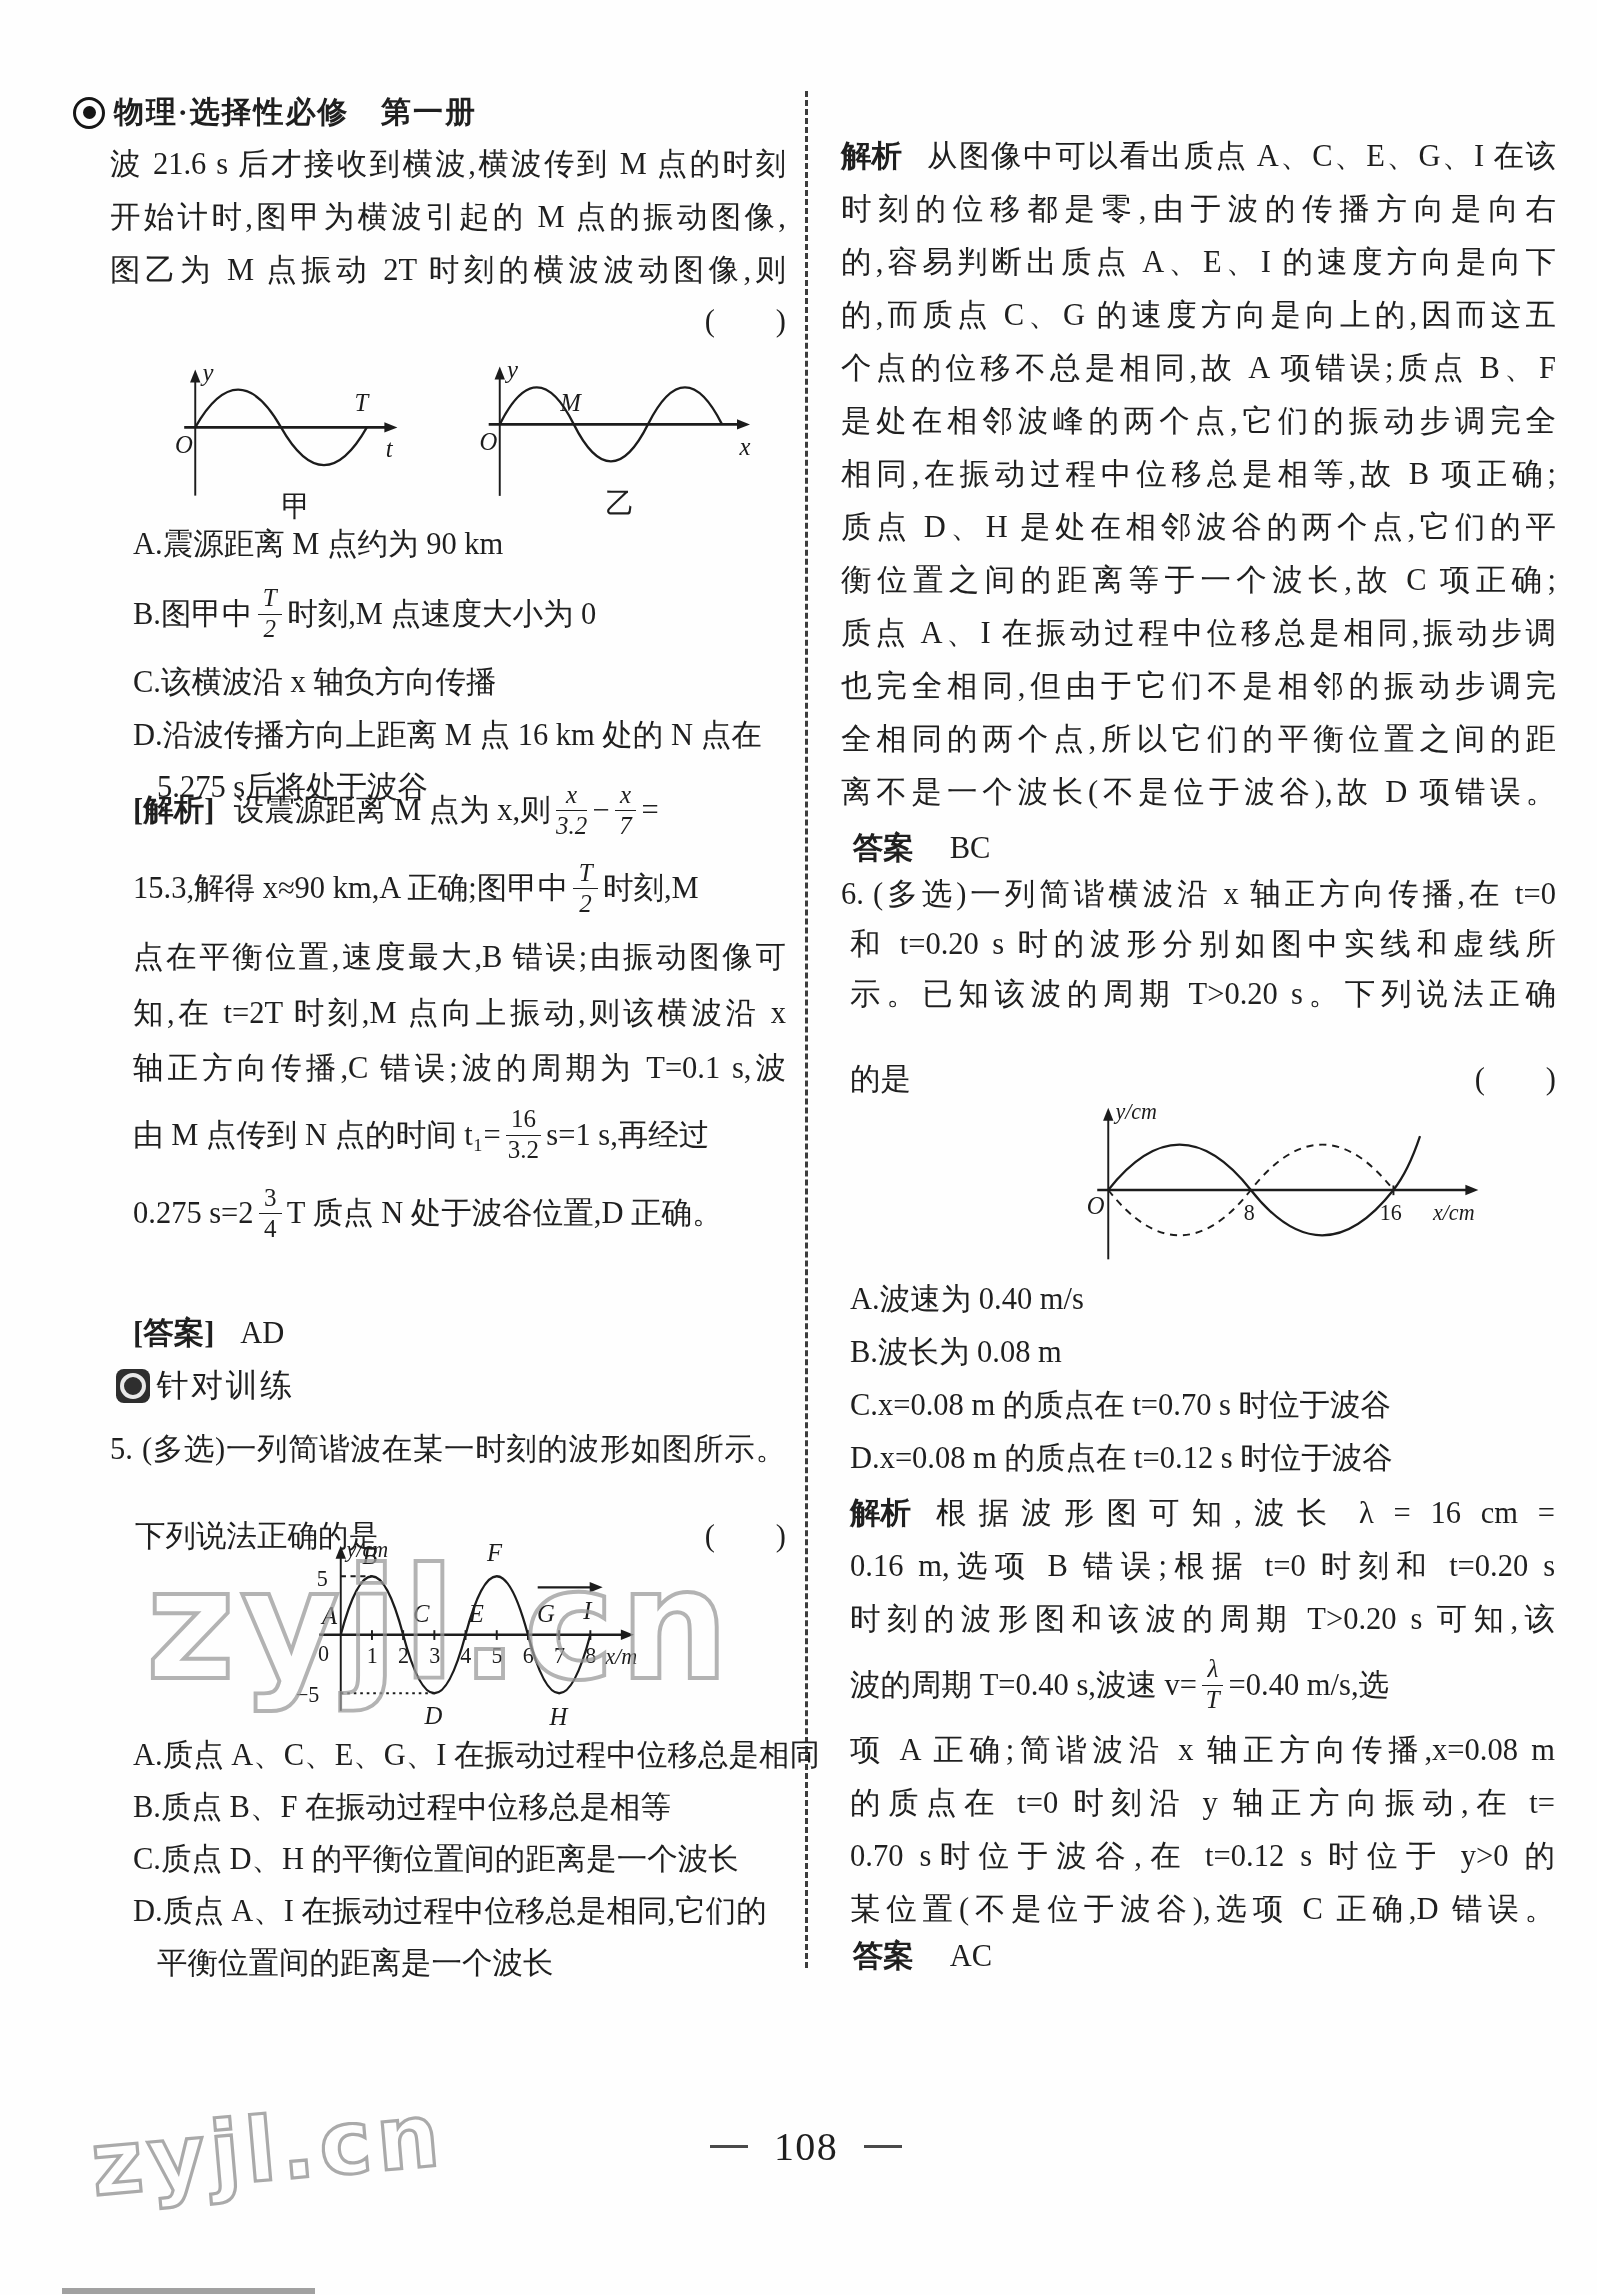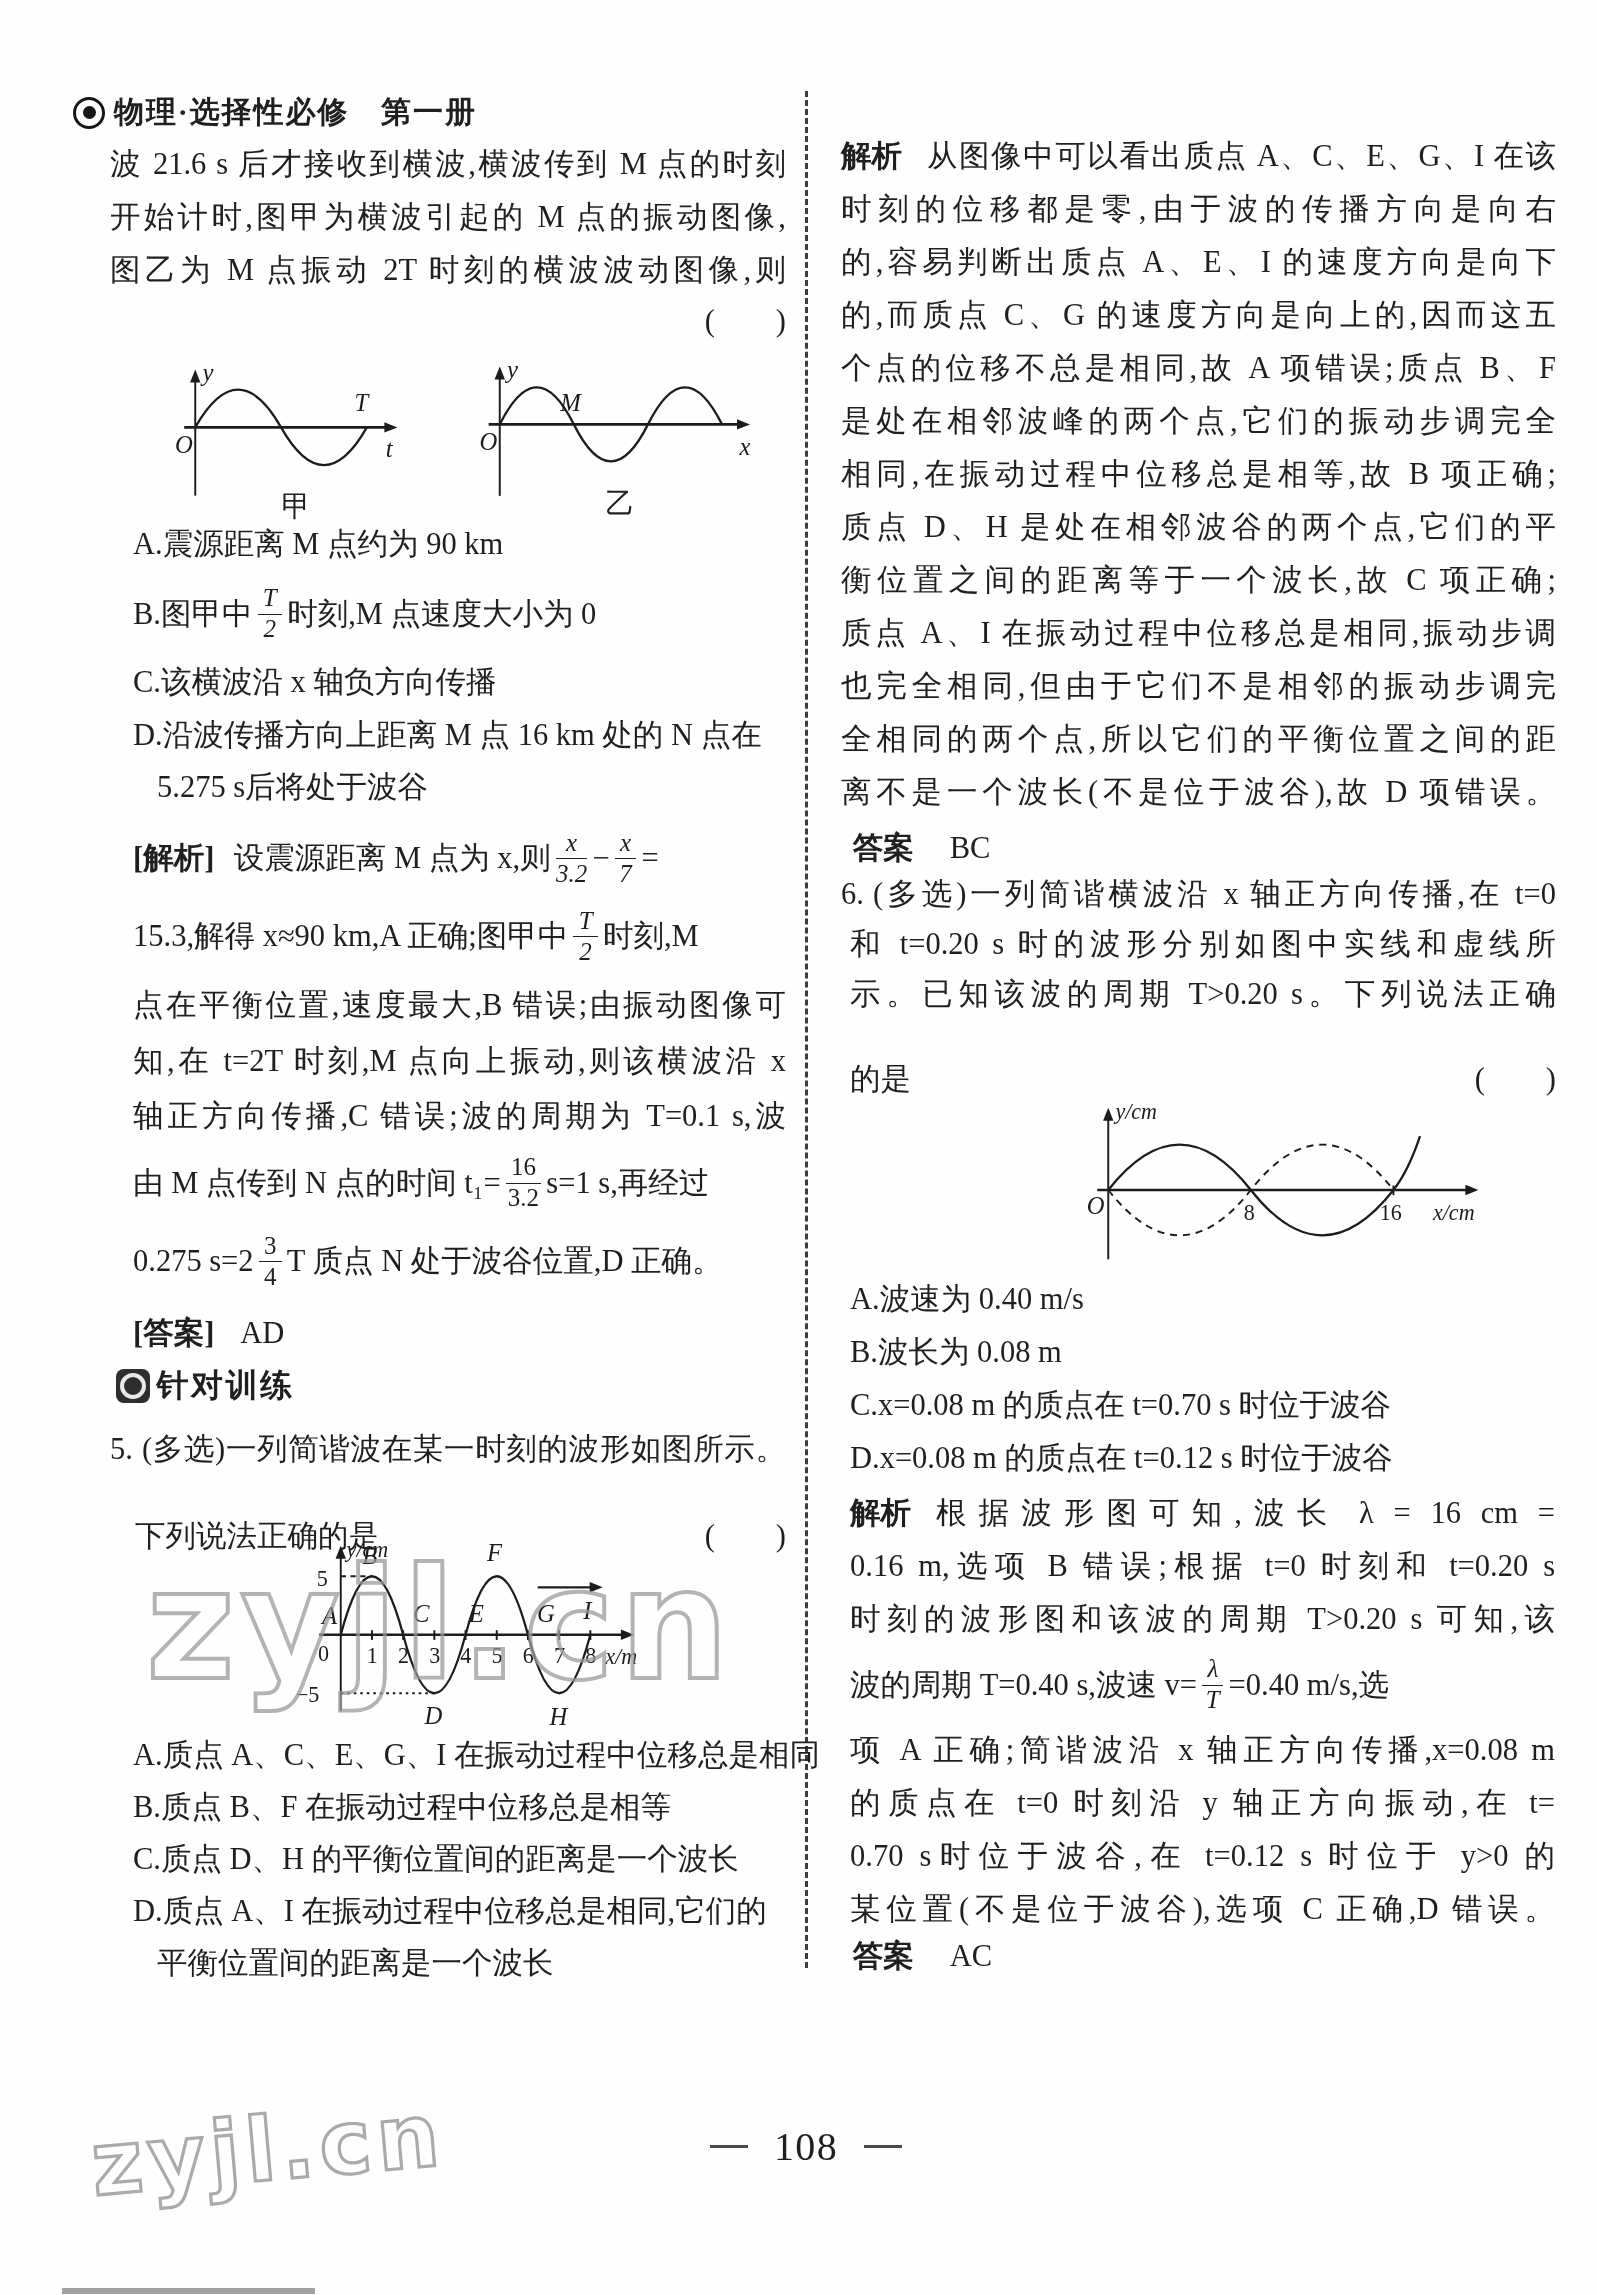--- a/index.html
+++ b/index.html
@@ -34,21 +34,21 @@
   .labline .rest{flex:1;text-align:justify;text-align-last:justify;overflow:hidden;}
 
   .numline{display:flex;font-size:30.5px;line-height:52px;height:52px;}
   .numline .num{flex:none;width:32px;}
   .numline .rest{flex:1;text-align:justify;text-align-last:justify;overflow:hidden;}
   .flexrow{display:flex;justify-content:space-between;font-size:30.5px;line-height:52px;height:52px;margin-top:35px;}
 
   .training{position:absolute;left:116px;top:1364px;display:flex;align-items:center;}
   .tr-icon{width:34px;height:34px;background:#2e2e2e;border-radius:7.8px;display:flex;align-items:center;justify-content:center;margin-right:6.5px;}
   .tr-icon .ring{width:18px;height:18px;border:4.5px solid #e8e8e8;border-radius:50%;}
-  .tr-label{font-size:32px;font-weight:bold;letter-spacing:2.6px;}
+  .tr-label{font-size:32px;font-weight:normal;letter-spacing:2.6px;}
 
   .fig{position:absolute;}
   .figcap{text-align:center;font-size:29px;margin-top:-11.7px;}
   svg{display:block;}
   svg text{font-family:"Liberation Serif",serif;font-size:36px;fill:#1c1c1c;}
   svg text.var{font-style:italic;font-size:38px;}
   svg text.unit{font-style:italic;font-size:34px;}
   svg text.tick{font-size:34px;}
   .stroke{stroke:#1c1c1c;fill:none;}
 
@@ -123,21 +123,21 @@
           <span class="n">T</span>
           <span class="d">2</span>
         </span>
       <span>时刻,M 点速度大小为 0</span>
     </div>
     <div class="opt ind" style="height:53px;">C.该横波沿 x 轴负方向传播</div>
     <div class="opt ind" style="height:52px;">D.沿波传播方向上距离 M 点 16 km 处的 N 点在</div>
     <div class="opt ind2" style="height:49px;">5.275 s后将处于波谷</div>
   </div>
 
-  <div class="lcol ind" style="top:820px;width:653px;">
+  <div class="lcol ind" style="top:772px;width:653px;">
     <div class="fline" style="height:77px;">
       <b class="lab">[解析]</b>
       <span style="width:19.5px;"></span>
       <span>设震源距离 M 点为 x,则</span>
       <span class="frac it">
           <span class="n">x</span>
           <span class="d">3.2</span>
         </span>
       <span>−</span>
       <span class="frac it">

